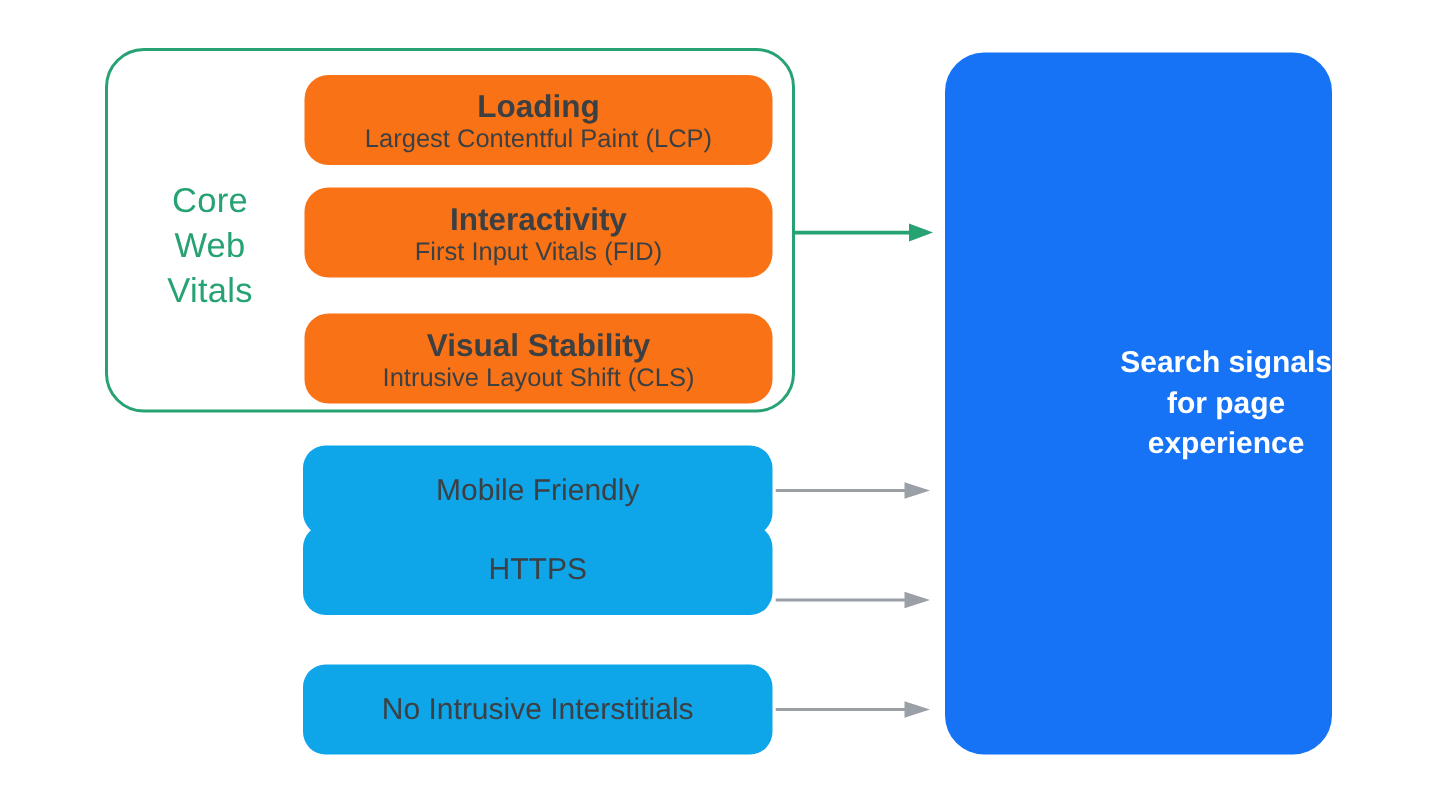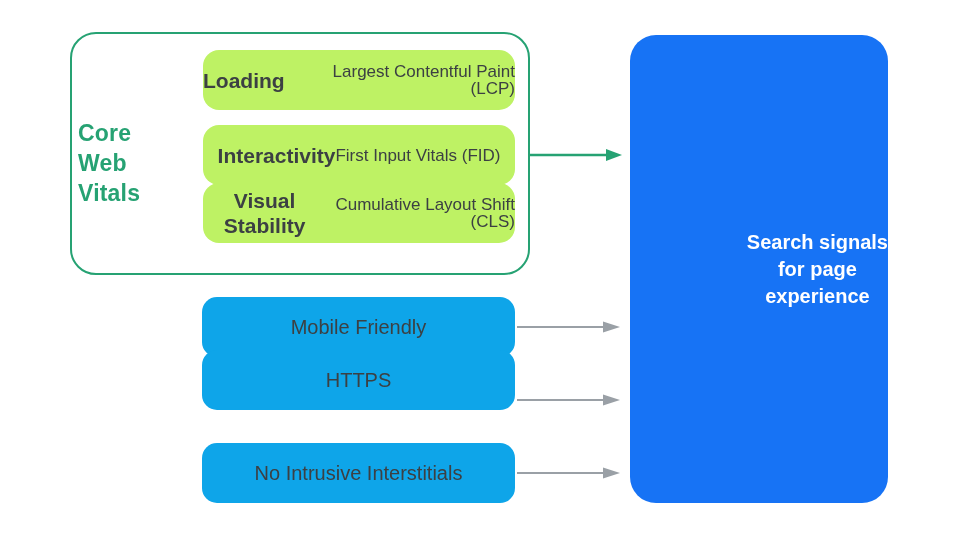--- a/index.html
+++ b/index.html
@@ -25,43 +25,44 @@
     height: 243px;
     border: 2.5px solid #26A273;
     border-radius: 26px;
     box-sizing: border-box;
   }
   .cwv-label {
     position: absolute;
     left: 6px;
     top: 84px;
     width: 124px;
-    text-align: left;
+    text-align: center;
     color: #26A273;
     font-size: 23px;
-    font-weight: bold;
+    font-weight: normal;
     line-height: 30px;
     letter-spacing: 0.2px;
   }
 
   .metric-card {
     position: absolute;
     left: 131px;
     width: 312px;
     height: 60px;
-    background: #bef264;
+    background: #f97316;
     border-radius: 16px;
     display: flex;
+    flex-direction: column;
     align-items: center;
     justify-content: center;
     text-align: center;
   }
   .metric-card.m0 { top: 16px; }
   .metric-card.m1 { top: 91px; }
-  .metric-card.m2 { top: 149px; }
+  .metric-card.m2 { top: 175px; }
   .metric-title {
     color: #3C4043;
     font-size: 21px;
     font-weight: bold;
     line-height: 25px;
   }
   .metric-subtitle {
     color: #3C4043;
     font-size: 17px;
     line-height: 17px;
@@ -137,21 +138,21 @@
       <div class="metric-subtitle">Largest Contentful Paint (LCP)</div>
     </div>
 
     <div class="metric-card m1">
       <div class="metric-title">Interactivity</div>
       <div class="metric-subtitle">First Input Vitals (FID)</div>
     </div>
 
     <div class="metric-card m2">
       <div class="metric-title">Visual Stability</div>
-      <div class="metric-subtitle">Cumulative Layout Shift (CLS)</div>
+      <div class="metric-subtitle">Intrusive Layout Shift (CLS)</div>
     </div>
   </div>
 
   <svg class="arrow green" width="94" height="14" viewBox="0 0 94 14" aria-hidden="true">
     <line x1="0" y1="7" x2="78" y2="7" stroke="#26A273" stroke-width="2.5"></line>
     <polygon points="76,1 76,13 92,7" fill="#26A273"></polygon>
   </svg>
 
   <div class="signal-box s0">
     <span class="signal-label">Mobile Friendly</span>

